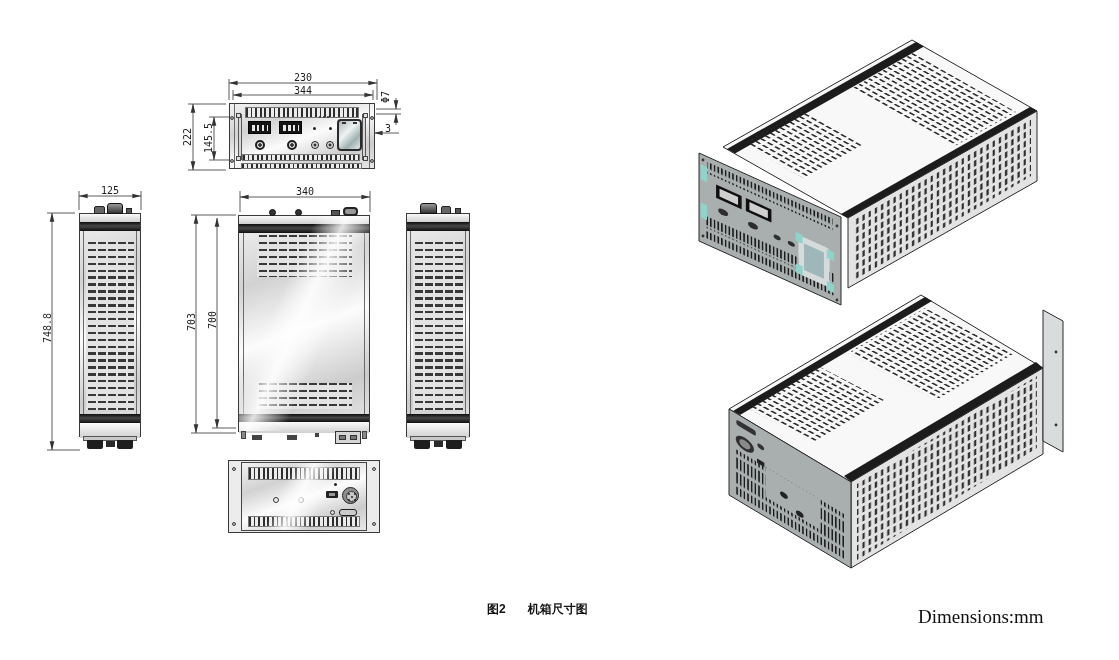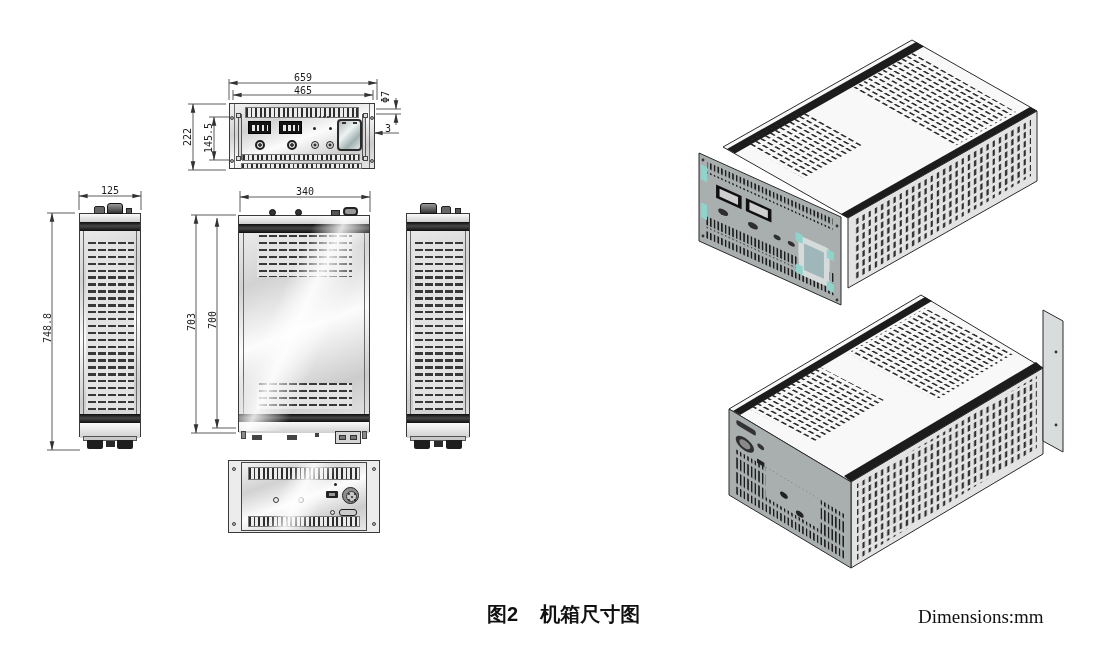--- a/index.html
+++ b/index.html
@@ -17,21 +17,21 @@
       repeating-linear-gradient(90deg,#e3e3e3 0 2px,rgba(0,0,0,0) 2px 10px),
       repeating-linear-gradient(180deg,#383838 0 2.4px,#e3e3e3 2.4px 6.9px);}
   .band{background:linear-gradient(180deg,#0c0c0c,#474747 45%,#0e0e0e);}
   .cap{background:linear-gradient(180deg,#fafafa,#cfcfcf);}
   .vline{position:absolute;top:0;bottom:0;width:1px;background:#6a6a6a;}
   .dim{position:absolute;font-family:"DejaVu Sans Mono","Liberation Mono",monospace;
        font-size:10px;color:#1d1d1d;white-space:nowrap;transform:translate(-50%,-50%);
        background:rgba(255,255,255,.0);}
   .dim.rot{transform:translate(-50%,-50%) rotate(-90deg);}
   .circ{border-radius:50%;}
-  #caption{position:absolute;left:487px;top:601px;font-size:20px;font-weight:bold;color:#111;
+  #caption{position:absolute;left:487px;top:601px;font-size:12px;font-weight:bold;color:#111;
            font-family:"Liberation Sans","DejaVu Sans",sans-serif;}
   #caption .sp{margin-left:22px;}
   #units{position:absolute;left:918px;top:606px;font-size:19px;color:#111;
          font-family:"Liberation Serif","DejaVu Serif",serif;}
 </style>
 </head>
 <body>
 
 <div id="canvas">
 
@@ -272,22 +272,22 @@
         <circle cx="0.13" cy="0.3" r="0.075" fill="#2f2f2f"></circle>
         <circle cx="0.13" cy="0.3" r="0.045" fill="#8a8a8a"></circle>
         <circle cx="0.26" cy="0.22" r="0.028" fill="#333"></circle>
         <rect x="0.23" y="0.38" width="0.06" height="0.05" fill="#222"></rect>
         <circle cx="0.45" cy="0.62" r="0.032" fill="#222"></circle>
         <circle cx="0.58" cy="0.73" r="0.032" fill="#222"></circle>
       </g>
     </g>
   </svg>
 
-  <span class="dim" style="left:303px;top:77px;">659</span>
-  <span class="dim" style="left:303px;top:90px;">465</span>
+  <span class="dim" style="left:303px;top:77px;">230</span>
+  <span class="dim" style="left:303px;top:90px;">344</span>
   <span class="dim rot" style="left:187px;top:137px;">222</span>
   <span class="dim rot" style="left:208px;top:138px;">145.5</span>
   <span class="dim rot" style="left:385px;top:97px;">Φ7</span>
   <span class="dim" style="left:388px;top:128px;">3</span>
   <span class="dim" style="left:110px;top:190px;">125</span>
   <span class="dim rot" style="left:47px;top:328px;">748.8</span>
   <span class="dim" style="left:305px;top:191px;">340</span>
   <span class="dim rot" style="left:191px;top:322px;">703</span>
   <span class="dim rot" style="left:212px;top:320px;">700</span>
 

